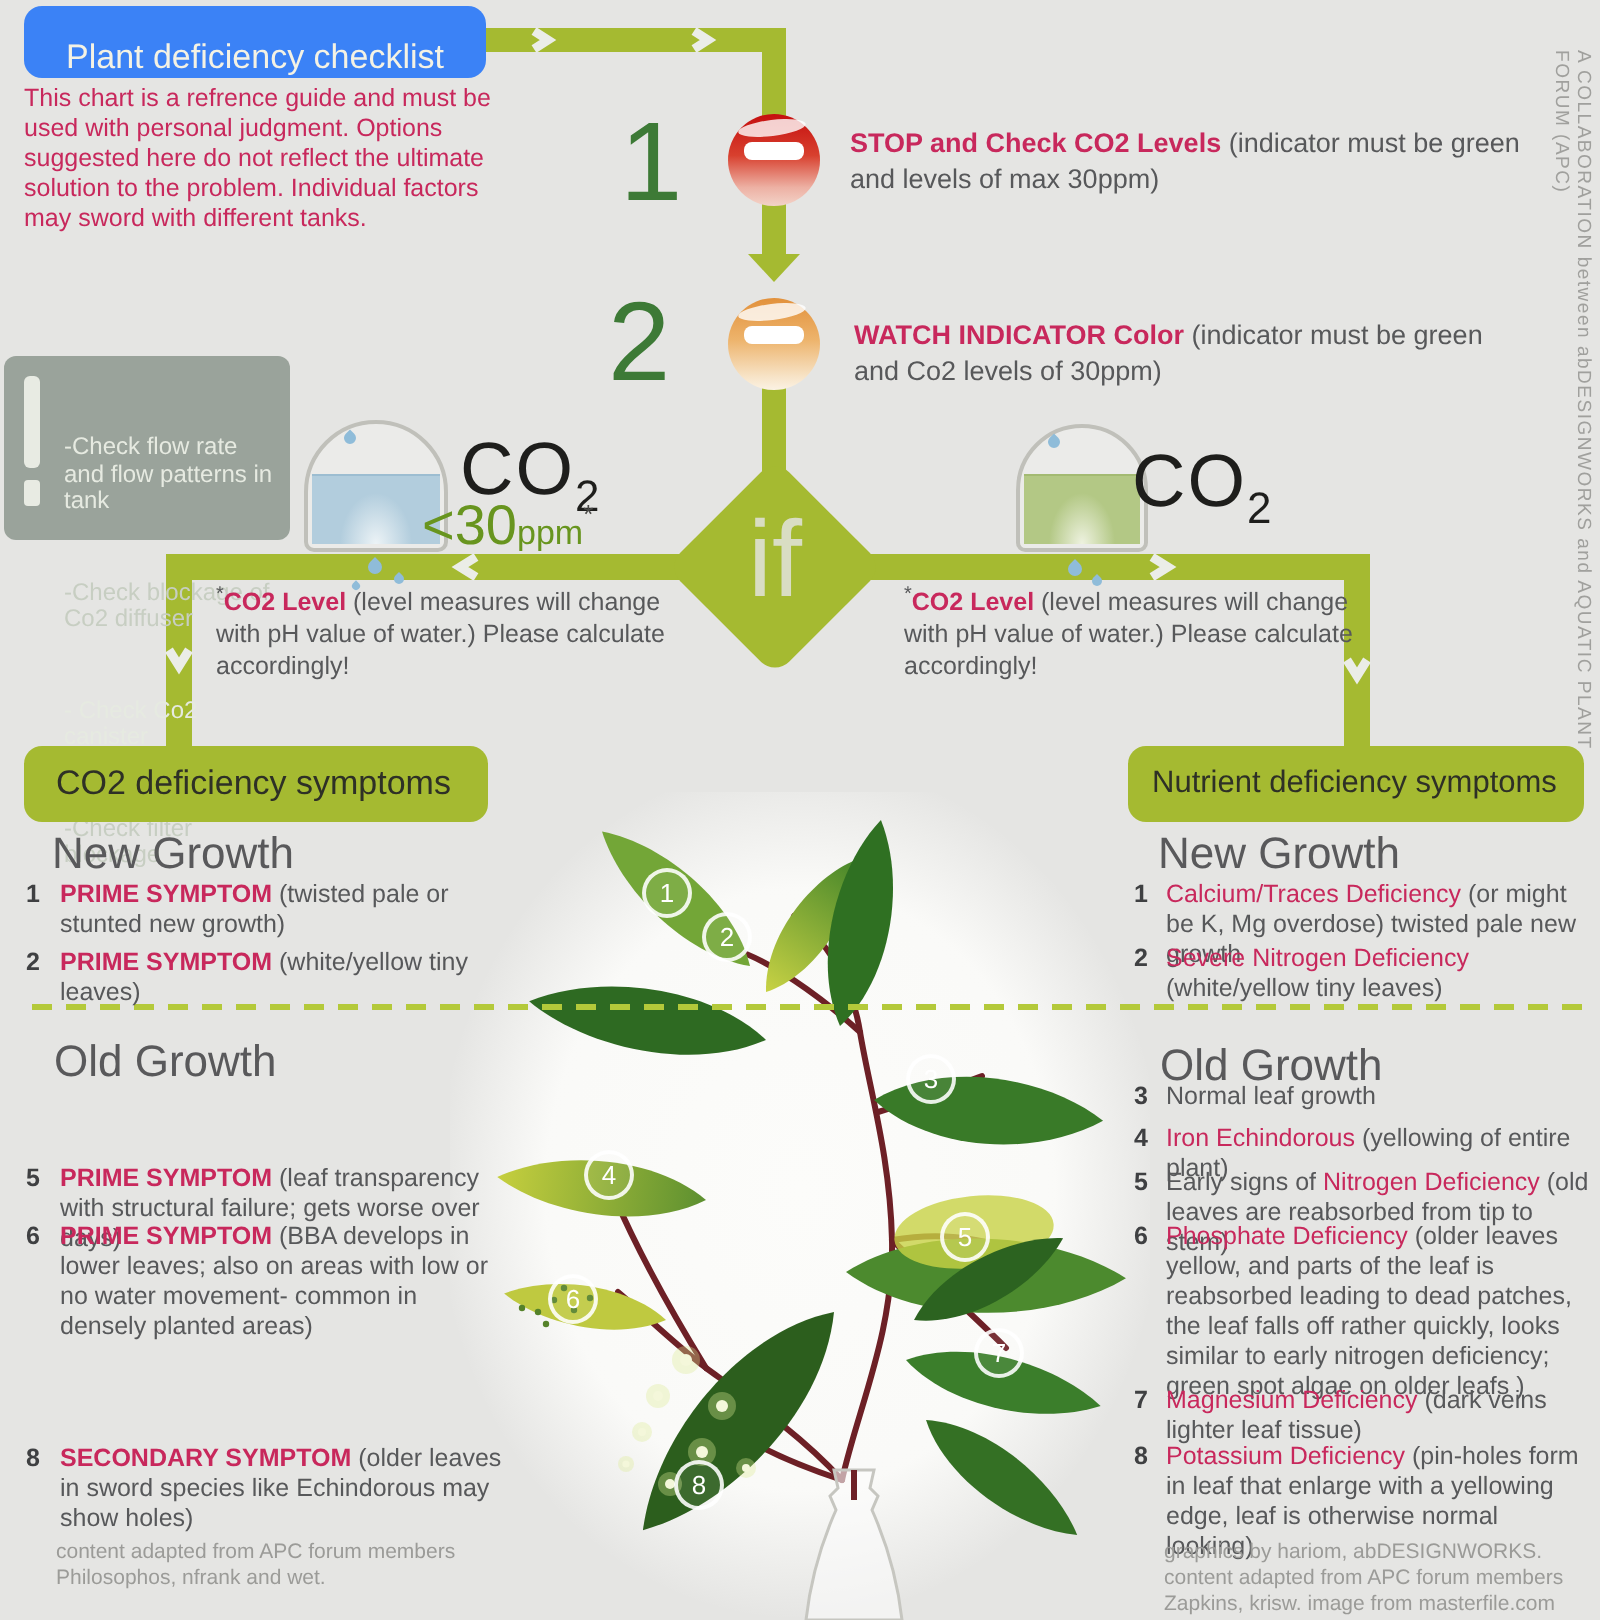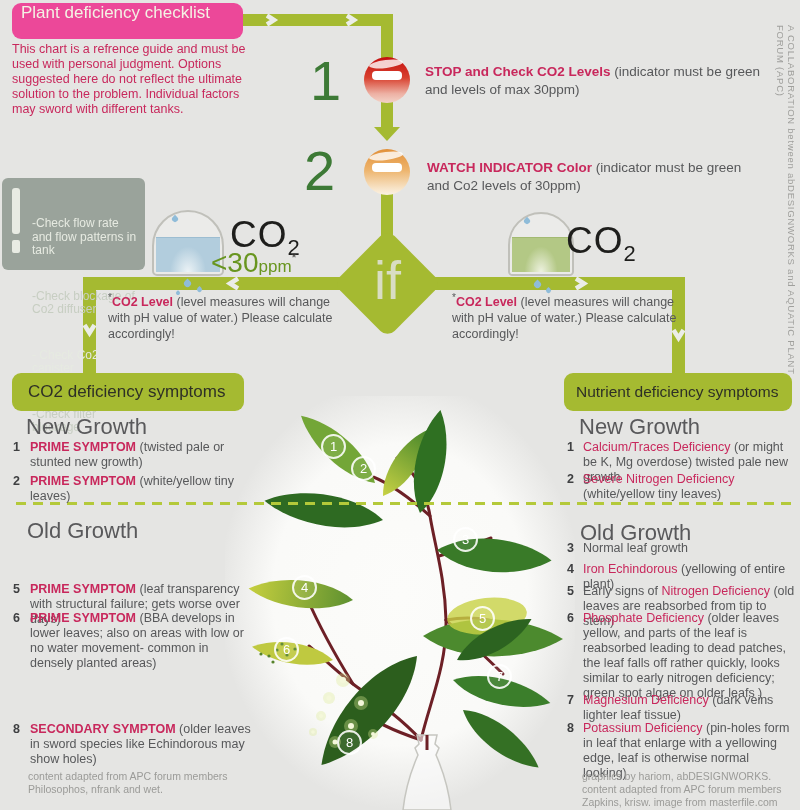--- a/index.html
+++ b/index.html
@@ -5,22 +5,22 @@
   html,body{margin:0;padding:0;background:#cfcfcd;}
   .canvas{position:relative;width:800px;height:810px;background:#e5e5e3;overflow:hidden;
           font-family:"Liberation Sans",sans-serif;color:#57585a;}
   
   svg.flow{position:absolute;left:0;top:0;z-index:1;}
   .diamond{position:absolute;left:349px;top:245px;width:77px;height:77px;background:#a5ba31;
            border-radius:10px;transform:rotate(45deg);z-index:2;}
   .if-label{position:absolute;left:349px;top:241px;width:77px;height:77px;display:flex;align-items:center;
             justify-content:center;font-size:54px;color:#d9ddc3;z-index:3;}
   
-  .title-box{position:absolute;left:12px;top:3px;width:231px;height:36px;background:#ec4899;border-radius:9px;
-             display:flex;align-items:flex-start;padding-left:9px;box-sizing:border-box;z-index:4;
+  .title-box{position:absolute;left:12px;top:3px;width:231px;height:36px;background:#3b82f6;border-radius:9px;
+             display:flex;align-items:flex-end;padding-left:21px;box-sizing:border-box;z-index:4;
              color:#f4f2e4;font-size:17px;white-space:nowrap;}
   .intro{position:absolute;left:12px;top:42px;width:254px;font-size:12.5px;line-height:15px;color:#c8285c;z-index:4;}
   
   .bignum{position:absolute;font-size:56px;color:#3d7a36;z-index:4;}
   .sig{position:absolute;width:46px;height:46px;border-radius:50%;z-index:4;}
   .sig::before{content:"";position:absolute;left:5px;top:3px;width:34px;height:8px;background:rgba(255,255,255,.8);
                border-radius:50%;transform:rotate(-7deg);}
   .sig::after{content:"";position:absolute;left:8px;top:14px;width:30px;height:9px;background:#fff;border-radius:4px;}
   .sig.stop{background:linear-gradient(180deg,#c50f0f 0%,#d8402e 45%,#edb1a4 80%,#f3d3c8 100%);}
   .sig.watch{background:linear-gradient(180deg,#e2913b 0%,#edb36b 45%,#f7e3c6 85%,#fbf2e4 100%);}

